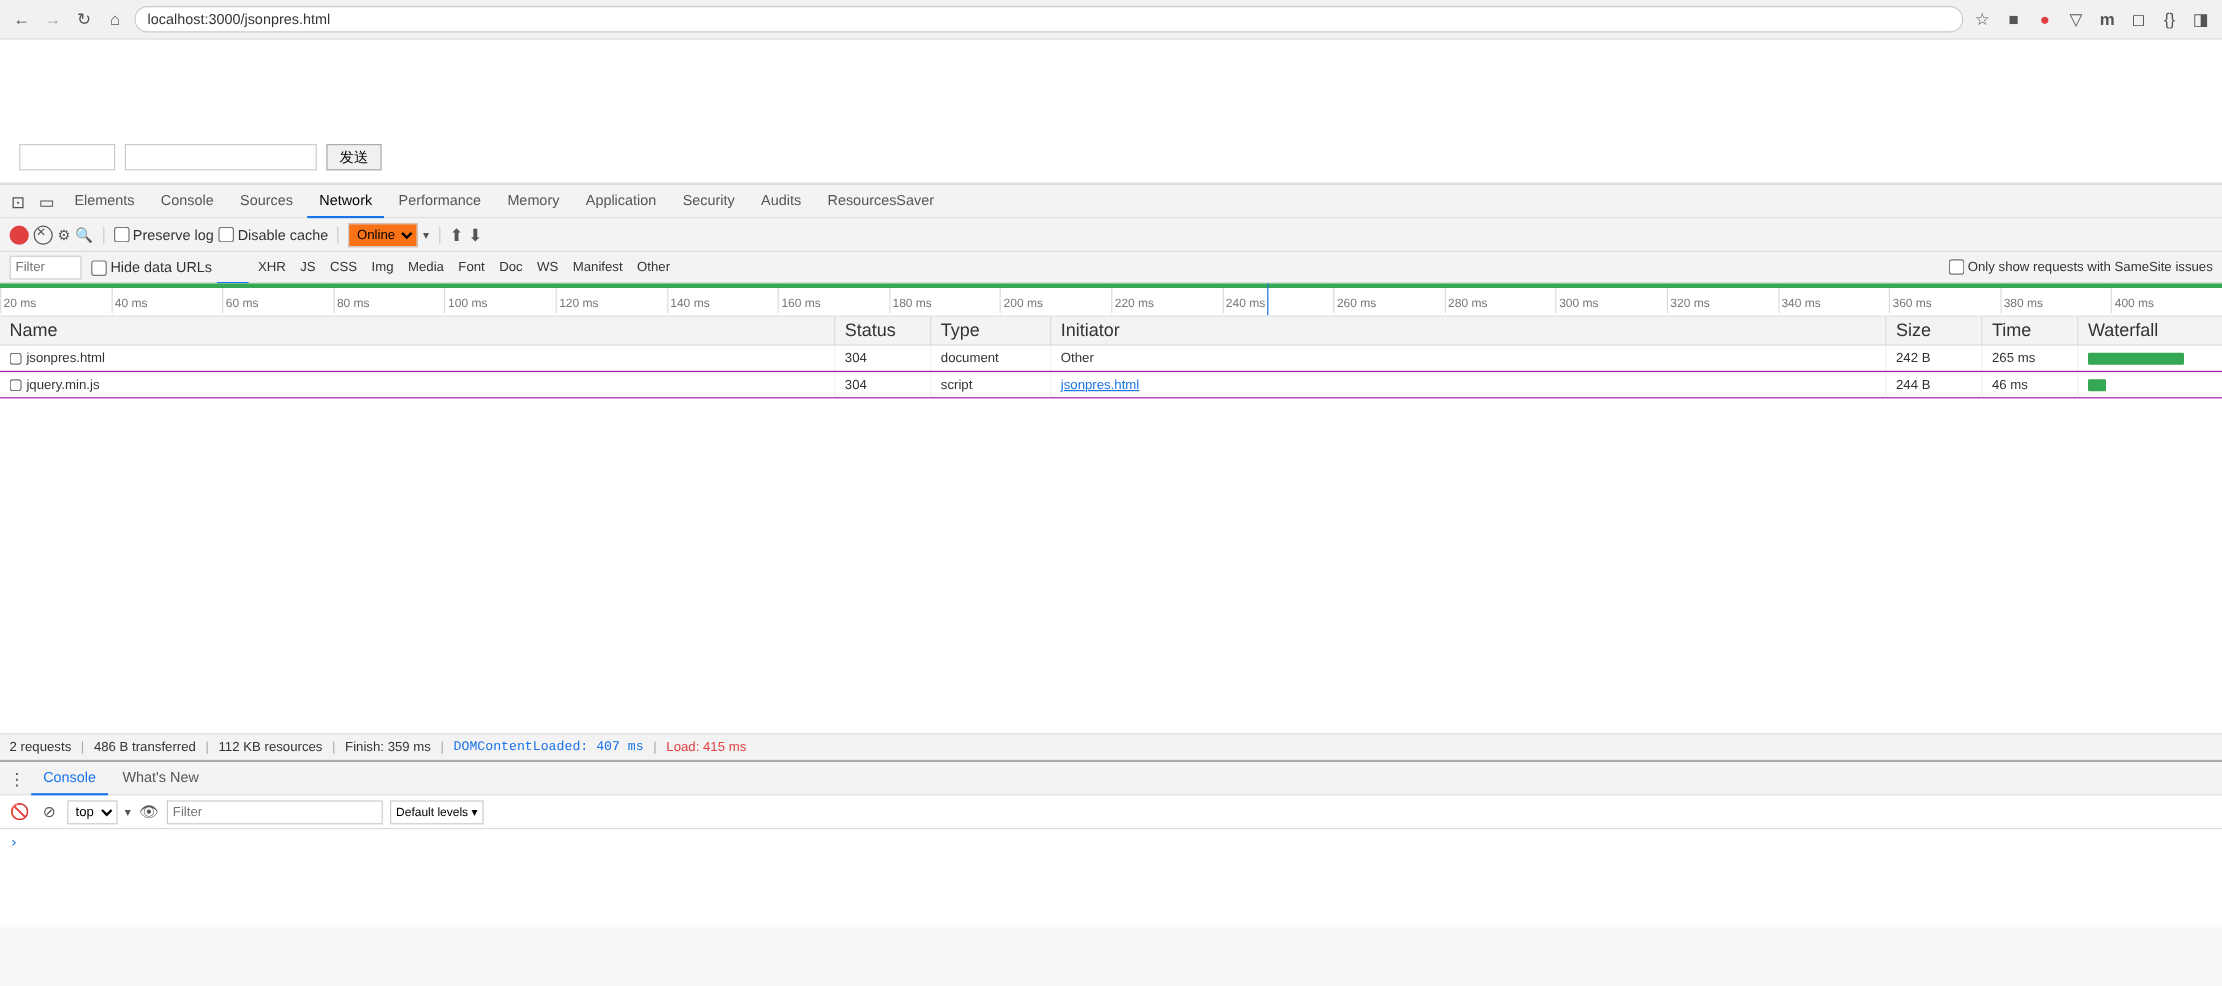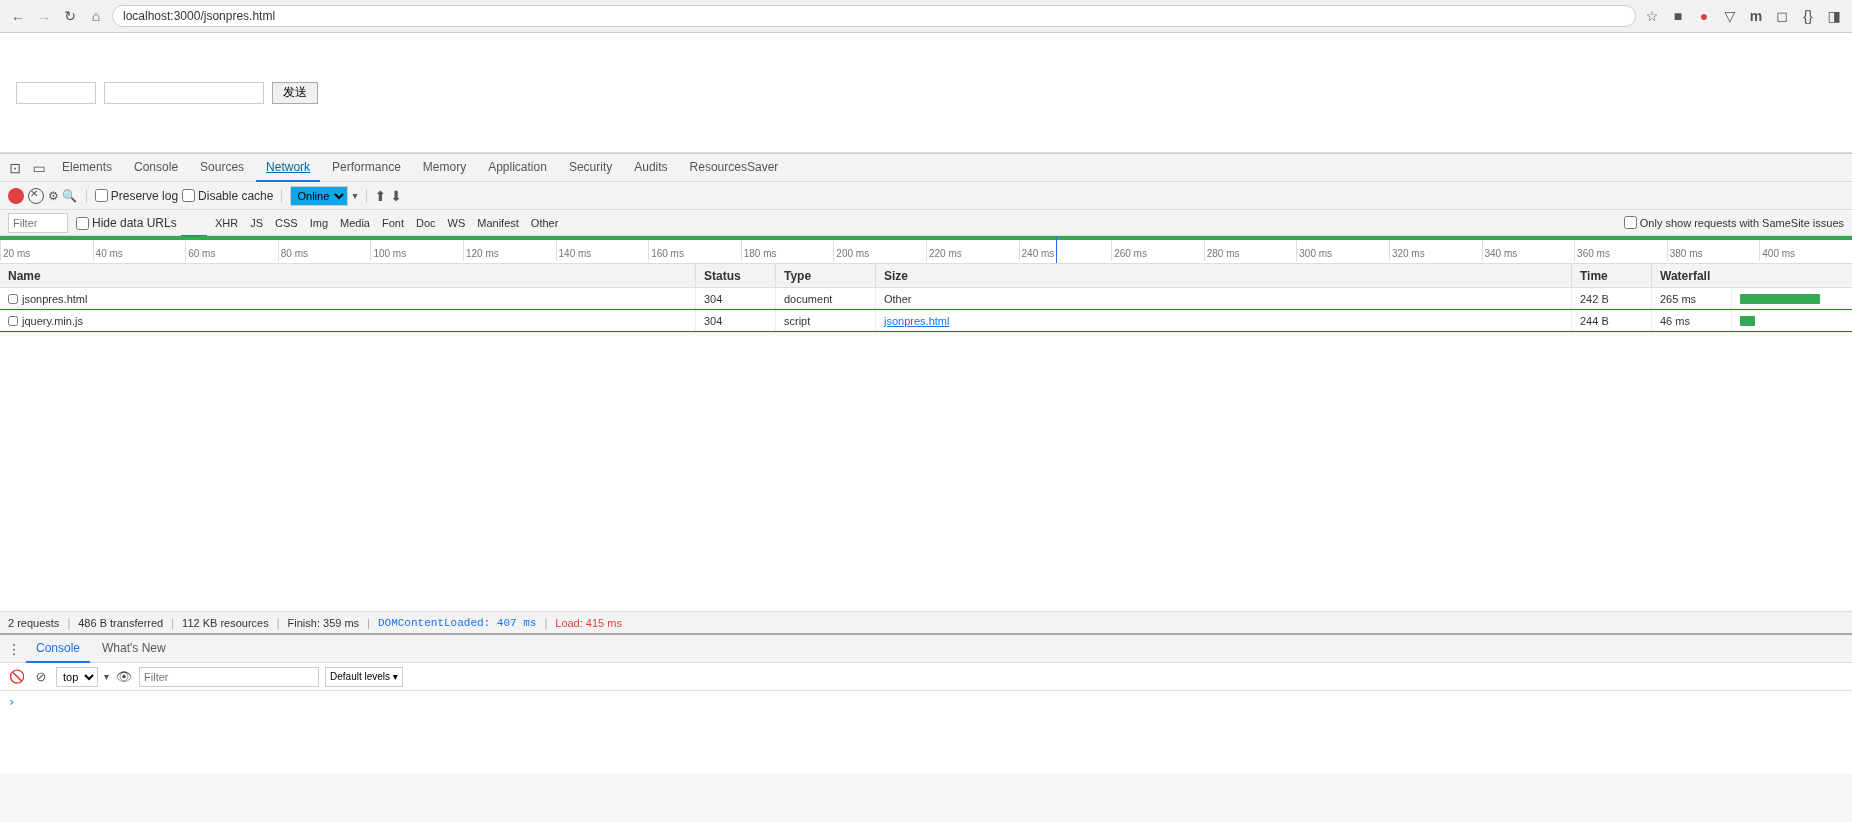--- a/index.html
+++ b/index.html
@@ -48,21 +48,21 @@
       cursor: pointer;
       color: #555;
     }
 
     
     .page-content {
       background: white;
       padding: 10px 16px;
       height: 120px;
       display: flex;
-      align-items: center;
+      align-items: flex-end;
       gap: 8px;
       border-bottom: 1px solid #ddd;
     }
     .page-input {
       width: 80px;
       height: 22px;
       border: 1px solid #ccc;
       padding: 2px 4px;
       font-size: 12px;
     }
@@ -109,23 +109,22 @@
       padding: 4px 10px;
       border: none;
       background: none;
       cursor: pointer;
       font-size: 12px;
       color: #555;
       height: 28px;
       border-bottom: 2px solid transparent;
     }
     .devtools-tab.active {
-      color: #0369a1;
+      color: #000000;
       border-bottom: 2px solid #1a73e8;
-      text-decoration: underline;
     }
 
     
     .network-toolbar {
       display: flex;
       align-items: center;
       padding: 3px 8px;
       background: #f3f3f3;
       border-bottom: 1px solid #ddd;
       height: 28px;
@@ -152,21 +151,21 @@
       display: flex;
       align-items: center;
       gap: 3px;
       font-size: 12px;
       color: #333;
       cursor: pointer;
     }
     .separator { width: 1px; height: 14px; background: #ccc; margin: 0 4px; }
     .online-select {
       border: 1px solid #ccc;
-      background: #0ea5e9;
+      background: #f97316;
       font-size: 11px;
       padding: 1px 2px;
       height: 20px;
       cursor: pointer;
     }
     .upload-btn, .download-btn {
       font-size: 14px; color: #555; cursor: pointer; border: none; background: none;
     }
 
     
@@ -260,22 +259,22 @@
       border-bottom: 1px solid #ddd;
       background: #f3f3f3;
       height: 24px;
       align-items: center;
       position: sticky;
       top: 0;
       z-index: 1;
     }
     .th {
       padding: 0 8px;
-      font-size: 12px;
-      font-weight: bold;
+      font-size: 15px;
+      font-weight: normal;
       color: #333;
       border-right: 1px solid #ddd;
       height: 100%;
       display: flex;
       align-items: center;
       cursor: pointer;
     }
     .th:last-child { border-right: none; }
     .table-row {
       display: grid;
@@ -534,20 +533,21 @@
         <div class="ruler-mark">400 ms</div>
       </div>
     <div class="timeline-cursor" style="left: 57%;"></div>
   </div>
 
   <div class="network-table">
     <div class="table-header">
       <div class="th">Name</div>
       <div class="th">Status</div>
       <div class="th">Type</div>
+      <div class="th">Initiator</div>
       <div class="th">Size</div>
       <div class="th">Time</div>
       <div class="th">Waterfall</div>
     </div>
 
     <div class="table-row">
       <div class="td td-name">
         <input type="checkbox" class="row-checkbox" style="">
         <span>jsonpres.html</span>
       </div>

